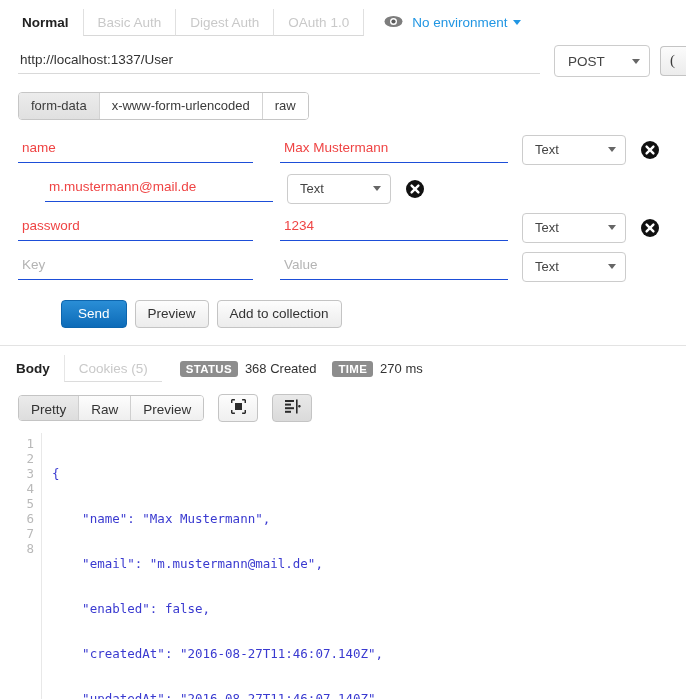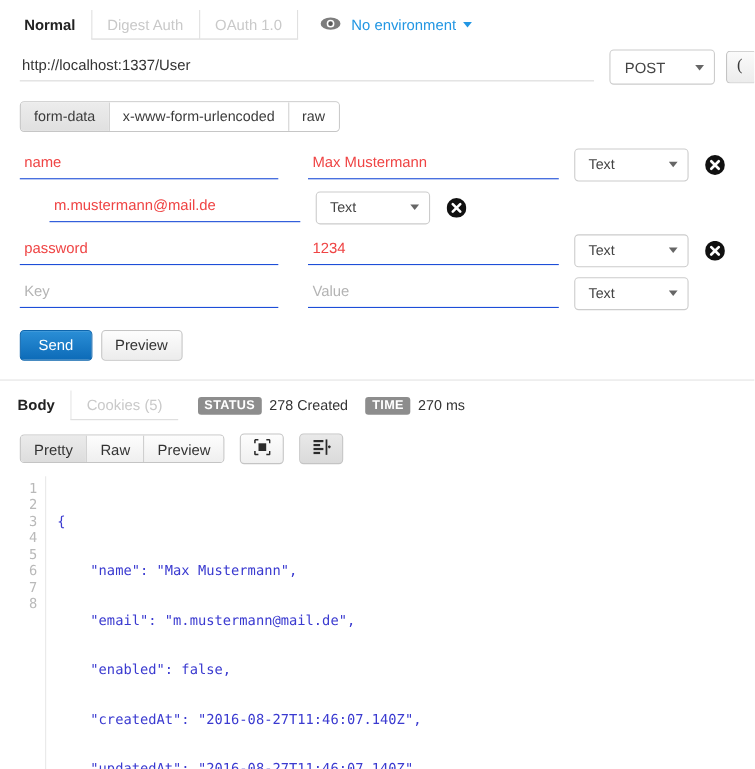--- a/index.html
+++ b/index.html
@@ -209,20 +209,21 @@
     height: 18px;
     margin-left: 15px;
     cursor: pointer;
     flex: none;
   }
 
   
   .actions {
     display: flex;
     padding: 14px 0 0 18px;
+    margin-left: 43px;
   }
   .btn {
     height: 28px;
     line-height: 26px;
     padding: 0 12px;
     border: 1px solid #c4c4c4;
     border-radius: 4px;
     background: linear-gradient(to bottom, #fdfdfd 0%, #ececec 100%);
     font-size: 13.5px;
     color: #333;
@@ -359,20 +360,21 @@
     color: #3a3ad0;
     white-space: pre;
   }
   .code-line { height: 15px; }
 </style>
 </head>
 <body>
 
 <div class="auth-bar">
   <div class="auth-tab active">Normal</div>
+  <div class="auth-tab">Basic Auth</div>
   <div class="auth-tab">Digest Auth</div>
   <div class="auth-tab last-tab">OAuth 1.0</div>
   <div class="env-wrap">
     <span class="eye-icon">
       <svg width="19" height="13" viewBox="0 0 19 13">
         <ellipse cx="9.5" cy="6.5" rx="9" ry="5.6" fill="#7d7d7d"></ellipse>
         <circle cx="9.5" cy="6.5" r="3.5" fill="#ffffff"></circle>
         <circle cx="9.5" cy="6.5" r="2.1" fill="#5a5a5a"></circle>
       </svg>
     </span>
@@ -453,30 +455,31 @@
       <span>Text</span>
       <span class="sel-caret"></span>
     </div>
   </div>
 
 </div>
 
 <div class="actions">
   <div class="btn btn-send">Send</div>
   <div class="btn">Preview</div>
+  <div class="btn">Add to collection</div>
 </div>
 
 <div class="resp-divider"></div>
 
 <div class="resp-tabbar">
   <div class="resp-tab active">Body</div>
   <div class="resp-tab">Cookies (5)</div>
   <div class="meta-wrap">
     <span class="meta-badge">STATUS</span>
-    <span class="meta-val">278 Created</span>
+    <span class="meta-val">368 Created</span>
     <span class="meta-badge">TIME</span>
     <span class="meta-val last">270 ms</span>
   </div>
 </div>
 
 <div class="resp-toolbar">
   <div class="tb-group">
     <div class="tb-btn active">Pretty</div>
     <div class="tb-btn">Raw</div>
     <div class="tb-btn">Preview</div>

